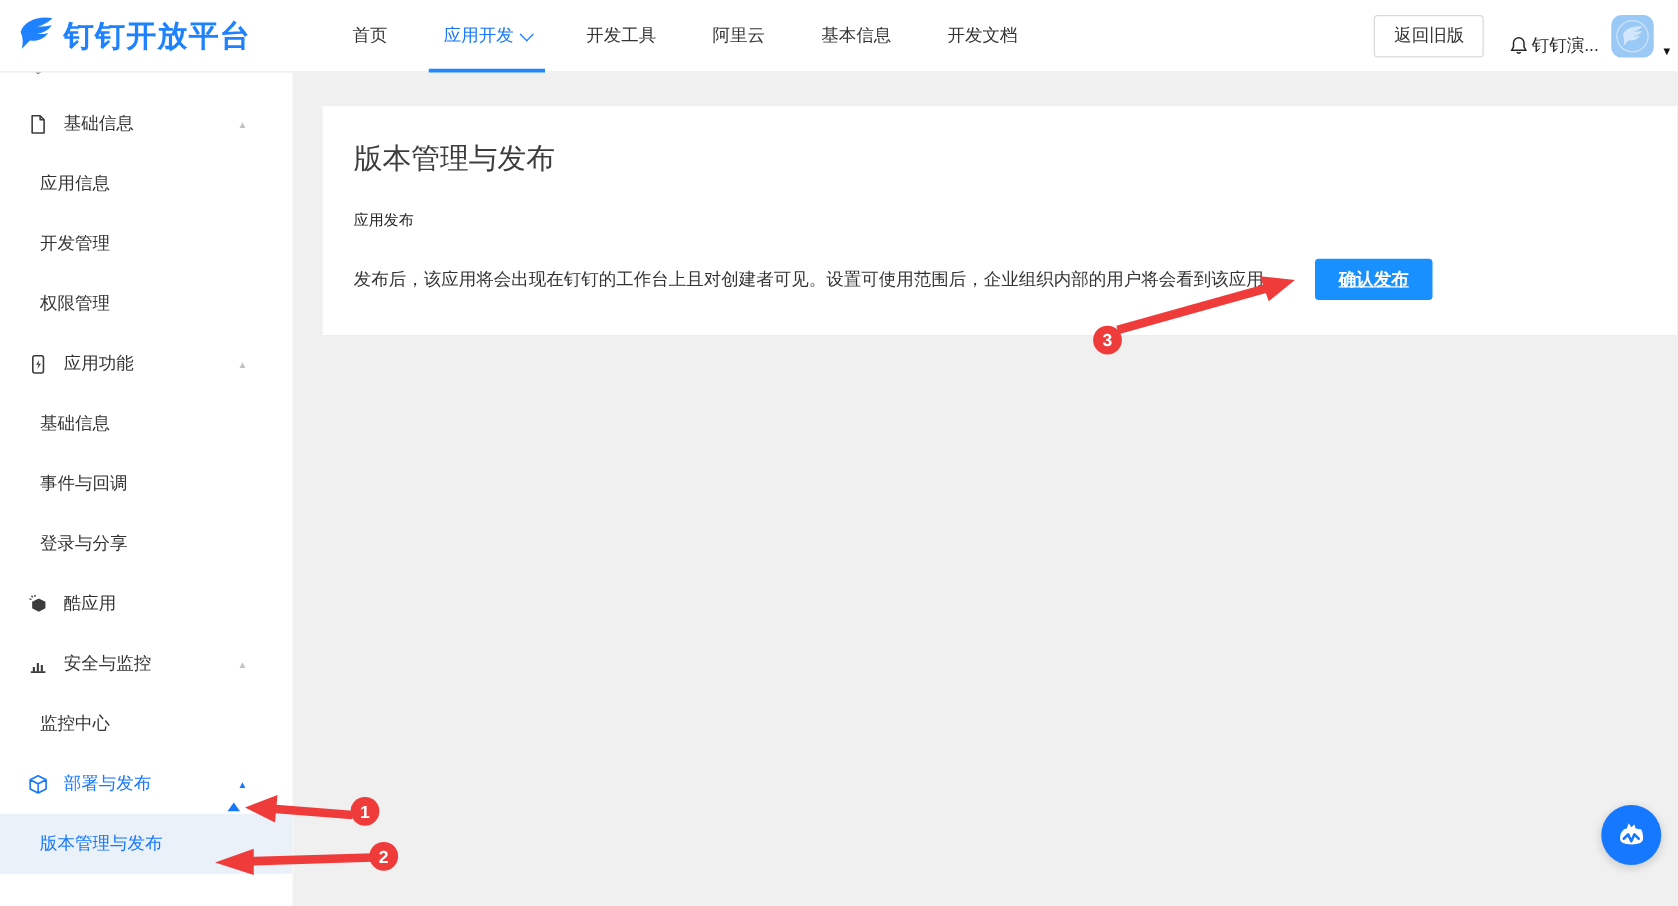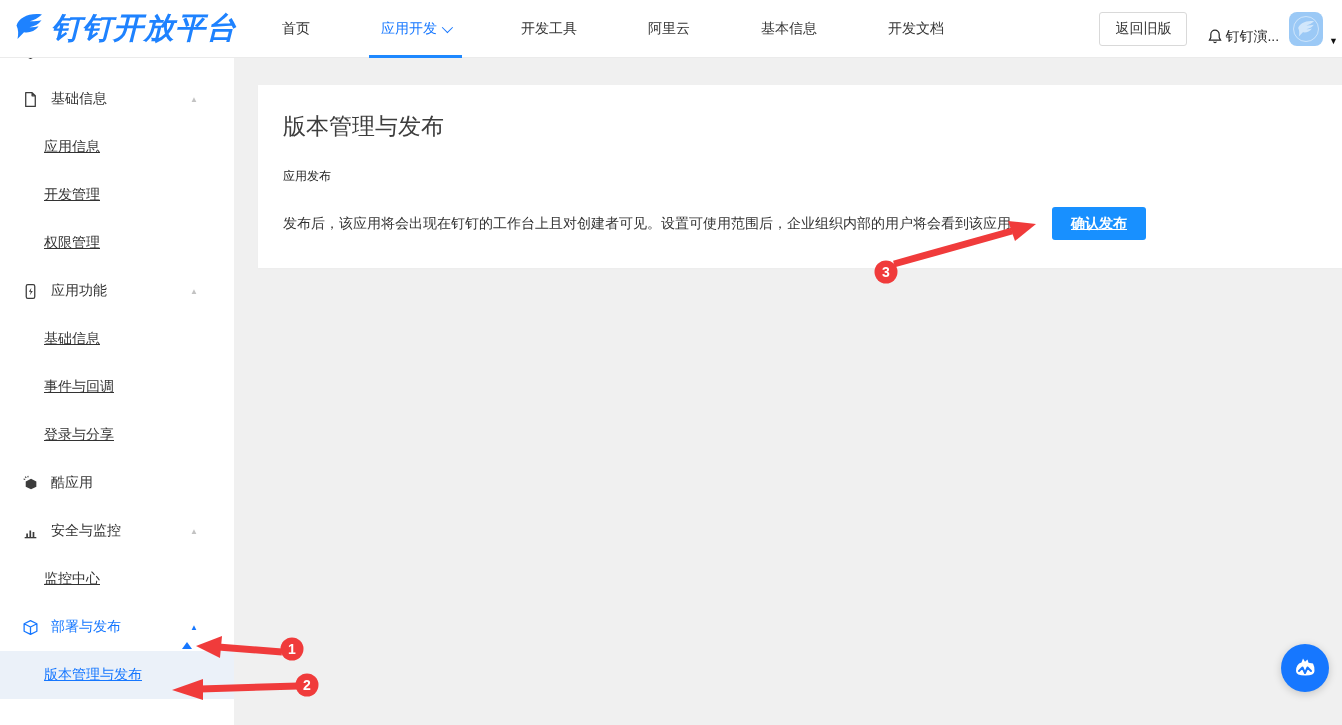--- a/index.html
+++ b/index.html
@@ -9,22 +9,22 @@
     background:#f0f0f0; color:#333; font-size:14px; position:relative;
   }
 
   
   .header {
     position:absolute; top:0; left:0; width:1342px; height:58px;
     background:#fff; border-bottom:1px solid #ebebeb;
     display:flex; align-items:center; z-index:20;
   }
   .logo { display:flex; align-items:center; padding-left:13px; width:250px; flex:0 0 auto; }
-  .logo-text { color:#1e82ff; font-size:30px; font-weight:bold; letter-spacing:1px; margin-left:6px;font-style:italic; }
-  .nav { display:flex; align-items:center; gap:71px; margin-left:32px; flex:0 0 auto; }
+  .logo-text { color:#1e82ff; font-size:24px; font-weight:bold; letter-spacing:1px; margin-left:6px; }
+  .nav { display:flex; align-items:center; gap:45px; margin-left:32px; flex:0 0 auto; }
   .nav-item { position:relative; height:58px; display:flex; align-items:center; gap:5px;
               color:#333; cursor:pointer; white-space:nowrap; }
   .nav-item.active { color:#1677ff; }
   .nav-item.active .underline {
     position:absolute; left:-12px; right:-12px; bottom:0; height:3px; background:#1e88ff;
   }
   .chev { width:8px; height:8px; border-right:1.5px solid currentColor; border-bottom:1.5px solid currentColor;
           transform:rotate(45deg) translateY(-2px); display:inline-block; }
   .header-right { margin-left:auto; display:flex; align-items:flex-end; padding-right:4px; }
   .back-btn { border:1px solid #d9d9d9; border-radius:3px; background:#fff; color:#333;
@@ -37,21 +37,21 @@
   .caret { color:#111; font-size:9px; margin-left:6px; cursor:pointer; }
 
   
   .sidebar {
     position:absolute; top:42px; left:0; width:235px; bottom:0;
     background:#fff; border-right:1px solid #f0f0f0; overflow:hidden; z-index:5;
   }
   .side-list { margin-top:-15px; }
   .side-item { height:48px; display:flex; align-items:center; cursor:pointer; position:relative; font-size:14px; color:#333; }
   .side-item .ico { width:17px; height:17px; margin:0 12px 0 22px; flex:0 0 auto; display:flex; align-items:center; }
-  .side-item.sub { padding-left:44px;text-decoration:underline; }
+  .side-item.sub { padding-left:32px; }
   .side-item .fold { position:absolute; right:36px; font-size:8px; color:#c3c3c3; }
   .side-item.active-section { color:#1677ff; }
   .side-item.active-section .fold { color:#1677ff; }
   .side-item.selected { background:#ebf1f9; color:#1677ff; }
   .ico svg { width:17px; height:17px; }
 
   
   .main-card {
     position:absolute; left:258px; top:85px; right:0; height:183px; background:#fff; z-index:4;
     padding:26px 30px 0 25px; box-shadow:0 1px 2px rgba(0,0,0,0.02);

